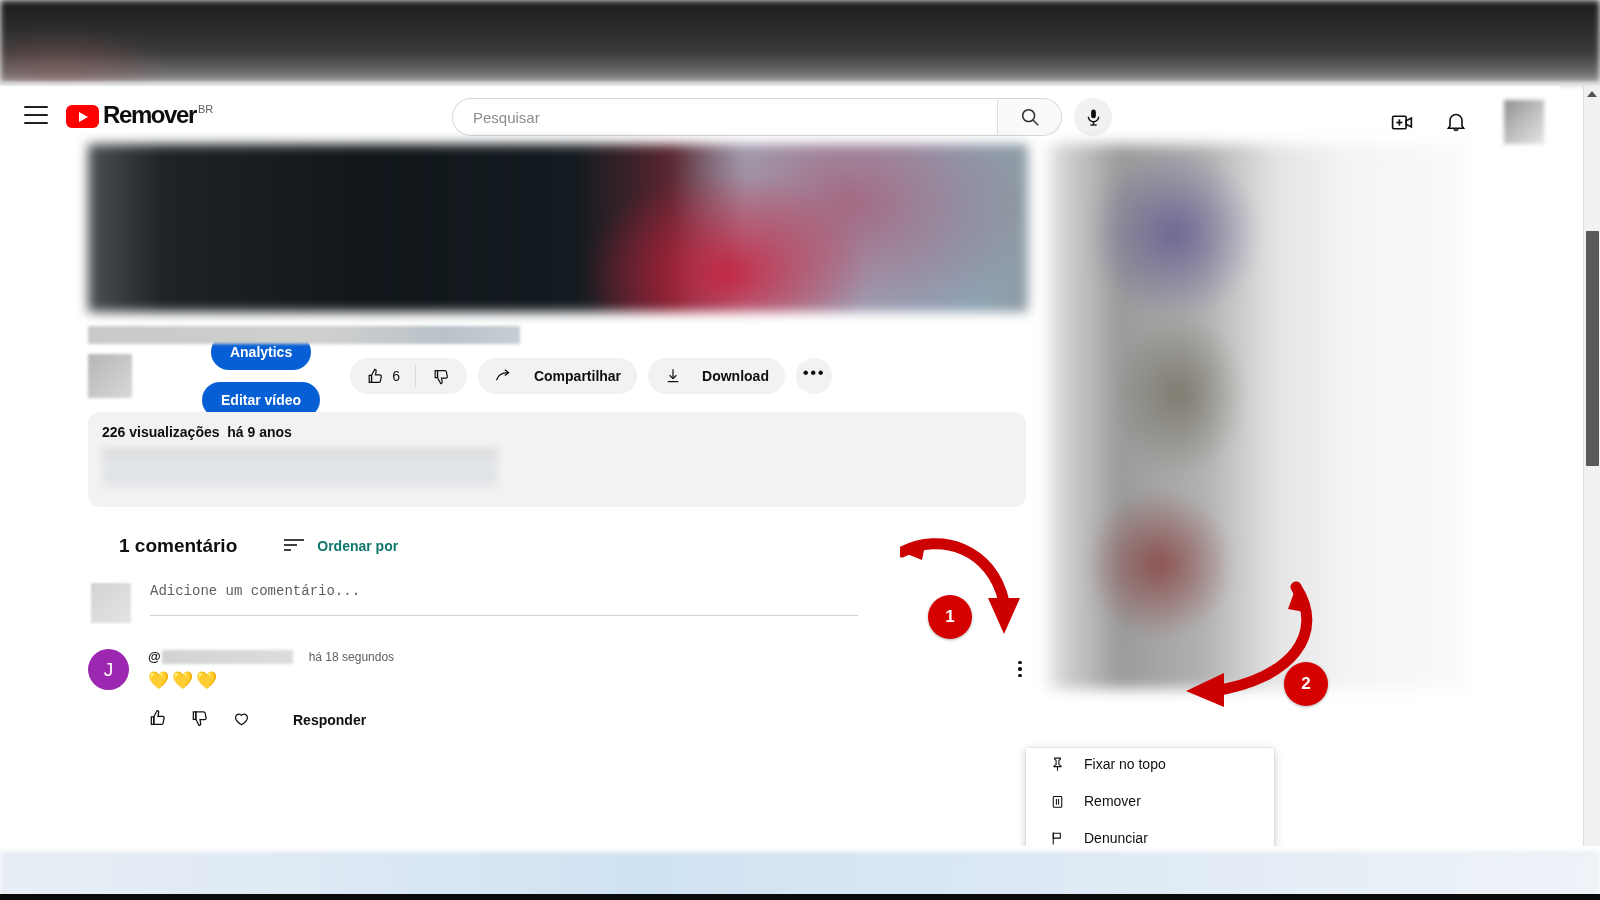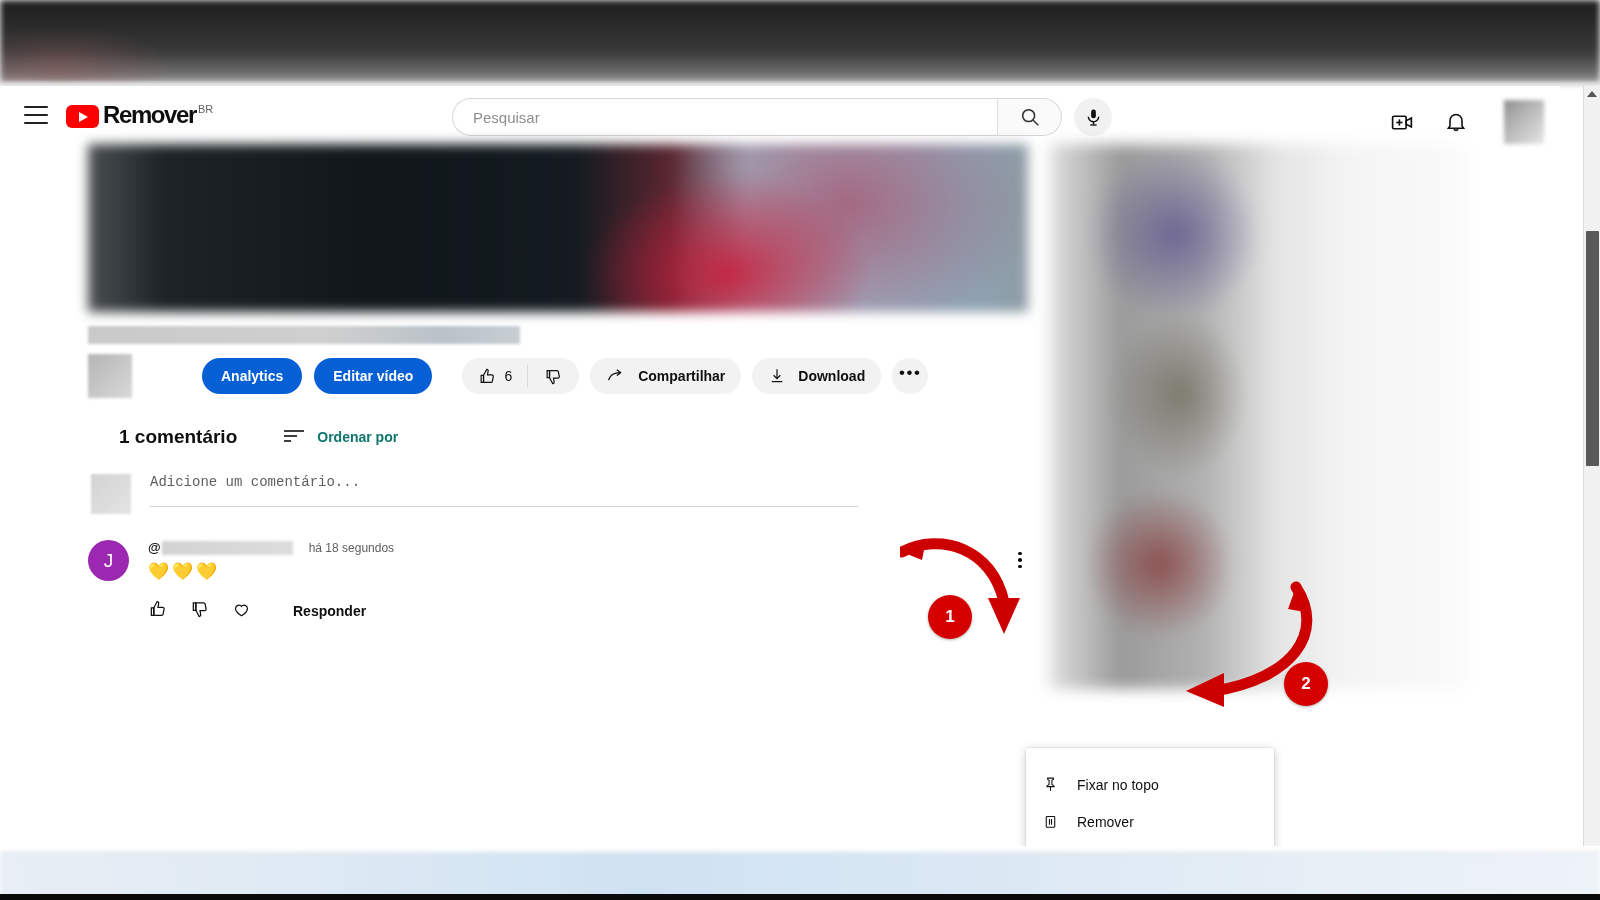--- a/index.html
+++ b/index.html
@@ -146,21 +146,21 @@
   .pill-group {
     height: 36px; border-radius: 18px; background: #f2f2f2;
     display: flex; align-items: center; cursor: pointer;
   }
   .pill-like { display: flex; align-items: center; gap: 7px; padding: 0 15px 0 16px; height: 36px; cursor: pointer; }
   .pill-like .cnt { font-size: 14px; color: #0f0f0f; }
   .pill-div { width: 1px; height: 22px; background: #d9d9d9; }
   .pill-dislike { display: flex; align-items: center; padding: 0 16px; height: 36px; cursor: pointer; }
   .pill {
     height: 36px; border-radius: 18px; background: #f2f2f2;
-    display: flex; align-items: center; gap: 12px; padding: 0 16px;
+    display: flex; align-items: center; gap: 20px; padding: 0 16px;
     font-size: 14px; font-weight: bold; color: #0f0f0f; cursor: pointer;
   }
   .pill-round {
     width: 36px; height: 36px; border-radius: 50%; background: #f2f2f2;
     display: flex; align-items: center; justify-content: center;
     font-size: 17px; letter-spacing: 1.5px; color: #0f0f0f; cursor: pointer;
     padding-bottom: 7px;
   }
 
   .desc-box {
@@ -224,21 +224,21 @@
   }
 
   
   .menu {
     position: absolute; left: 1026px; top: 604px; width: 248px; height: 160px;
     background: #ffffff; border-radius: 2px;
     box-shadow: 0 2px 10px rgba(0,0,0,.22), 0 0 0 1px rgba(0,0,0,.04);
     padding: 8px 0; z-index: 40;
   }
   .menu-item {
-    height: 37px; display: flex; align-items: flex-end; padding-left: 13px; cursor: pointer;
+    height: 37px; display: flex; align-items: flex-start; padding-left: 20px; cursor: pointer;
   }
   .menu-ico { width: 22px; display: flex; align-items: center; justify-content: center; }
   .menu-label { font-size: 14px; color: #0f0f0f; margin-left: 16px; }
 
   
   .sbar {
     position: absolute; right: 0; top: 86px; width: 17px; height: 760px;
     background: #f1f1f1; border-left: 1px solid #dcdcdc;
   }
   .sbar-up {
@@ -329,21 +329,21 @@
       <div class="secondary"></div>
 
       <div class="primary">
 
         <div class="player"></div>
         <div class="title-blur"></div>
 
         <div class="owner-row">
           <div class="chan-avatar"></div>
 
-          <div style="display:flex;align-items:center;gap:12px;margin-left:70px;">
+          <div style="display:flex;align-items:center;gap:12px;margin-left:70px;flex-direction:column;">
             <button class="btn-blue">Analytics</button>
             <button class="btn-blue">Editar vídeo</button>
           </div>
 
           <div style="display:flex;align-items:center;gap:11px;margin-left:30px;">
             <div class="pill-group">
               <div class="pill-like">
                 <svg width="19" height="19" viewBox="0 0 24 24" fill="none" stroke="#0f0f0f" stroke-width="1.5">
                   <path d="M7 10.5v9h-3v-9z"></path>
                     <path d="M7 10.5l4-7.5c1.4 0 2 1 1.8 2.2L12 10h5.5c1.2 0 2 1 1.8 2.1l-1.2 6c-.2 1-.9 1.4-1.8 1.4H7z"></path>
@@ -373,20 +373,26 @@
                   <path d="M7.5 11L12 15.5 16.5 11"></path>
                 <line x1="5" y1="19.5" x2="19" y2="19.5"></line>
               </svg>
               <span>Download</span>
             </div>
 
             <div class="pill-round">•••</div>
           </div>
         </div>
 
+        <div class="desc-box">
+          <div class="desc-stats">
+            <span>226 visualizações</span>&nbsp;&nbsp;<span>há 9 anos</span>
+          </div>
+          <div class="desc-blur"></div>
+        </div>
 
         <div class="comments-head">
           <div class="comments-count">1 comentário</div>
           <div class="sort-btn">
             <span>
               <svg width="22" height="15" viewBox="0 0 22 15" stroke="#0f0f0f" stroke-width="1.6">
                 <line x1="1" y1="3" x2="21" y2="3"></line>
                   <line x1="1" y1="8" x2="14" y2="8"></line>
                   <line x1="1" y1="13" x2="8" y2="13"></line>
               </svg>

